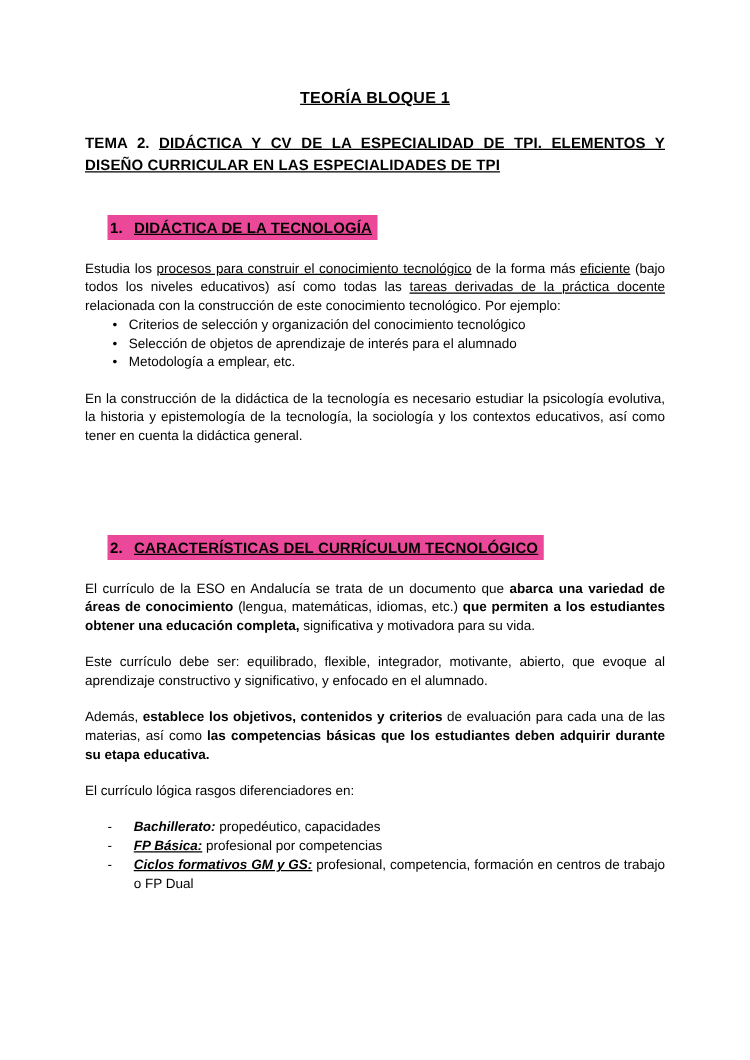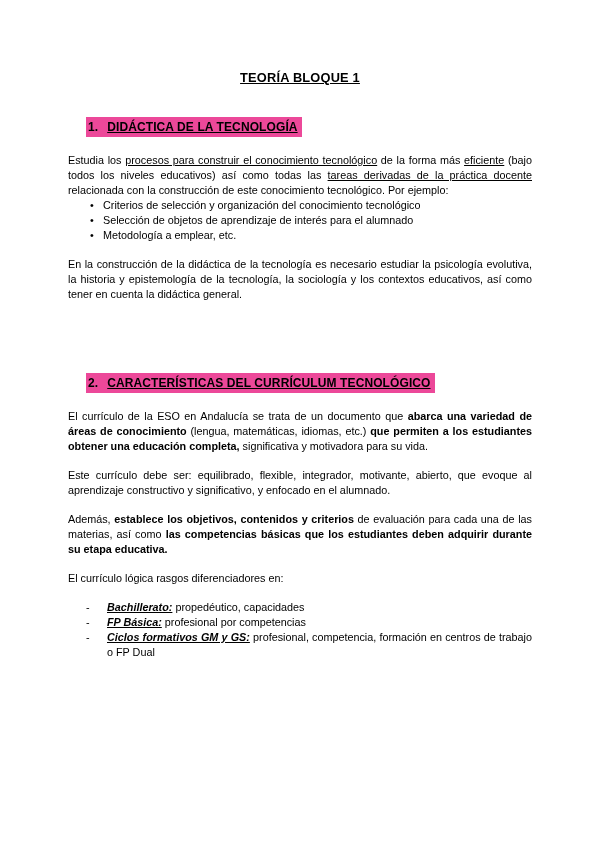--- a/index.html
+++ b/index.html
@@ -66,20 +66,21 @@
     position: absolute; left: 18px; top: 0;
   }
 </style>
 </head>
 <body>
 
 <div class="page">
 
   <h1 class="title">TEORÍA BLOQUE 1</h1>
 
+  <h2 class="tema"><span style="font-weight: bold;">TEMA 2. </span><span style="font-weight: bold; text-decoration: underline;">DIDÁCTICA Y CV DE LA ESPECIALIDAD DE TPI. ELEMENTOS Y DISEÑO CURRICULAR EN LAS ESPECIALIDADES DE TPI</span></h2>
 
   <div class="h-row">
     <span class="heading"><span style="font-weight: bold;">1.</span><span style="font-weight: bold; text-decoration: underline;">DIDÁCTICA DE LA TECNOLOGÍA</span></span>
   </div>
 
   <p class="body first-after-heading"><span>Estudia los </span><span style="text-decoration: underline;">procesos para construir el conocimiento tecnológico</span><span> de la forma más </span><span style="text-decoration: underline;">eficiente</span><span> (bajo todos los niveles educativos) así como todas las </span><span style="text-decoration: underline;">tareas derivadas de la práctica docente</span><span> relacionada con la construcción de este conocimiento tecnológico. Por ejemplo:</span></p>
 
   <ul class="bullets">
     <li>Criterios de selección y organización del conocimiento tecnológico</li>
     <li>Selección de objetos de aprendizaje de interés para el alumnado</li>
@@ -94,18 +95,18 @@
 
   <p class="body first-after-heading"><span>El currículo de la ESO en Andalucía se trata de un documento que </span><span style="font-weight: bold;">abarca una variedad de áreas de conocimiento</span><span> (lengua, matemáticas, idiomas, etc.) </span><span style="font-weight: bold;">que permiten a los estudiantes obtener una educación completa,</span><span> significativa y motivadora para su vida.</span></p>
 
   <p class="body"><span>Este currículo debe ser: equilibrado, flexible, integrador, motivante, abierto, que evoque al aprendizaje constructivo y significativo, y enfocado en el alumnado.</span></p>
 
   <p class="body"><span>Además, </span><span style="font-weight: bold;">establece los objetivos, contenidos y criterios</span><span> de evaluación para cada una de las materias, así como </span><span style="font-weight: bold;">las competencias básicas que los estudiantes deben adquirir durante su etapa educativa.</span></p>
 
   <p class="body"><span>El currículo lógica rasgos diferenciadores en:</span></p>
 
   <ul class="dashes">
-    <li><span style="font-weight: bold; font-style: italic; text-decoration: underline; margin-top: 46px;">Bachillerato:</span><span> propedéutico, capacidades</span></li>
+    <li><span style="font-weight: bold; font-style: italic;  margin-top: 46px;">Bachillerato:</span><span> propedéutico, capacidades</span></li>
     <li><span style="font-weight: bold; font-style: italic; text-decoration: underline;">FP Básica:</span><span> profesional por competencias</span></li>
     <li><span style="font-weight: bold; font-style: italic; text-decoration: underline;">Ciclos formativos GM y GS:</span><span> profesional, competencia, formación en centros de trabajo o FP Dual</span></li>
   </ul>
 
 </div>
 
 </body></html>

